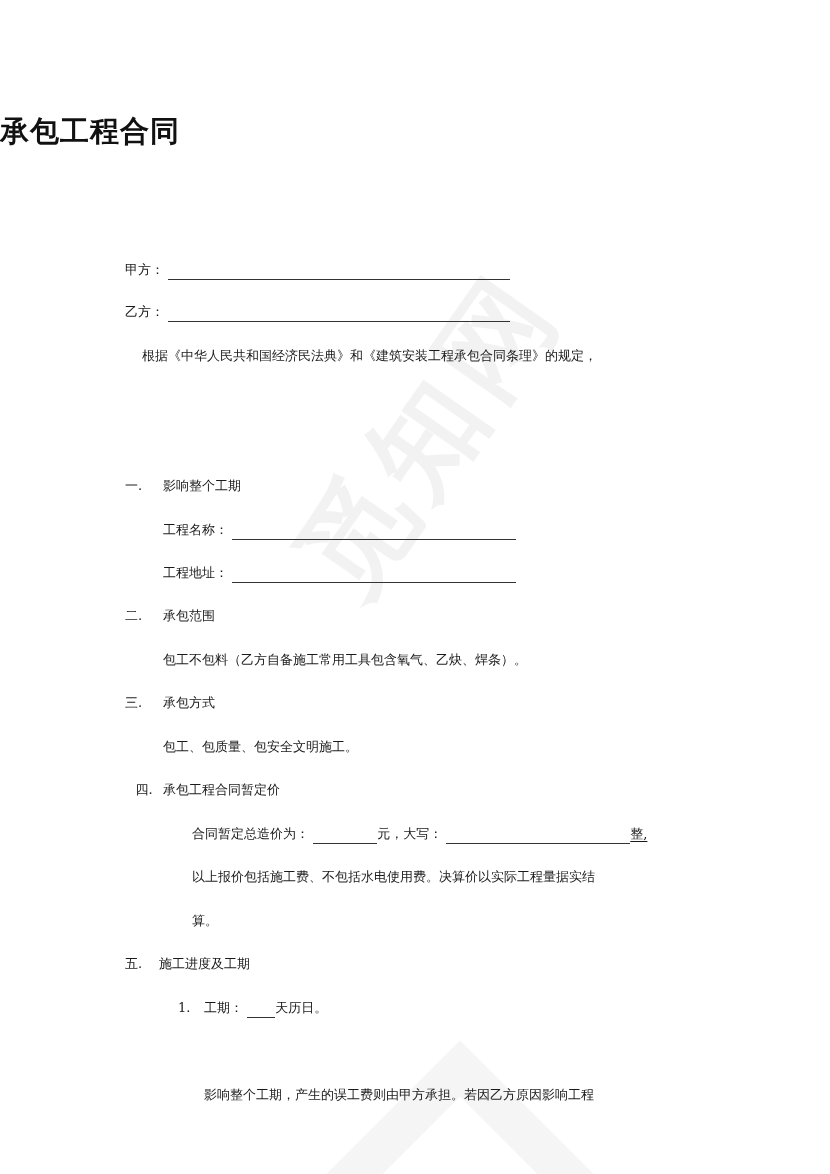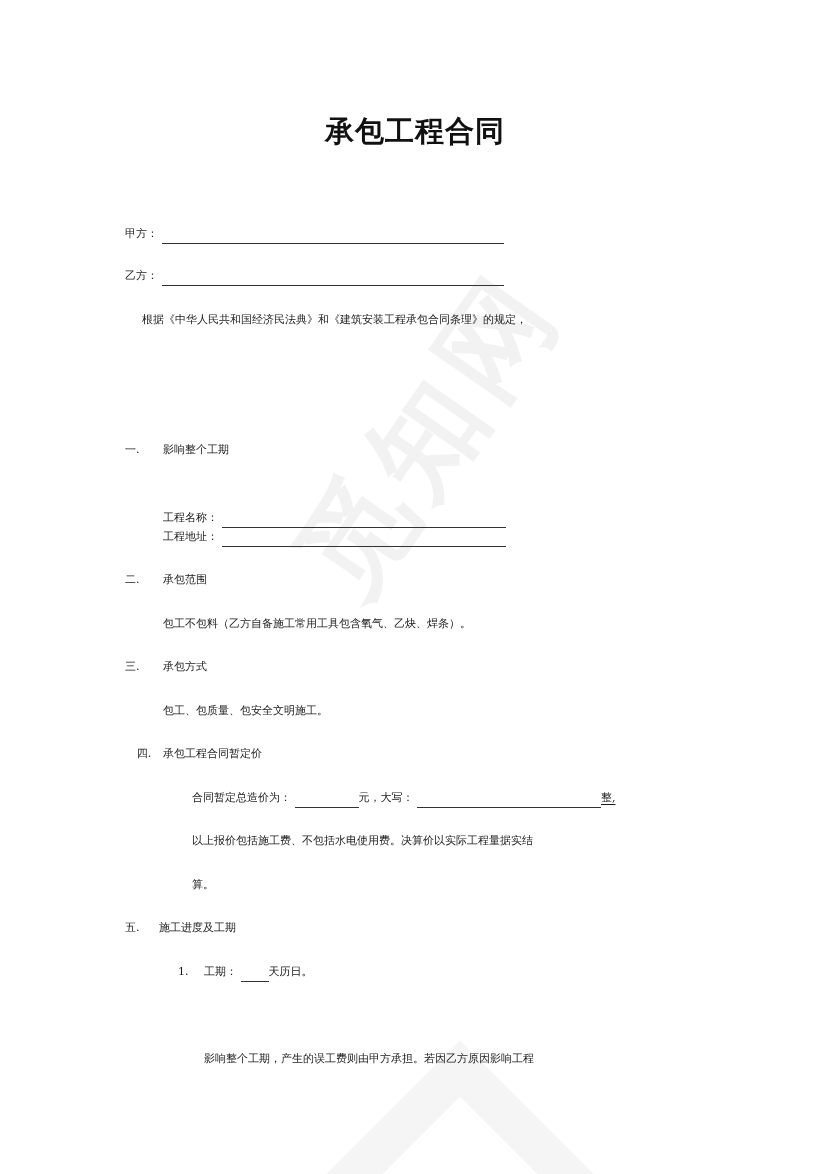--- a/index.html
+++ b/index.html
@@ -17,24 +17,24 @@
       letter-spacing: 10px; white-space: nowrap; pointer-events: none;
     }
     .watermark2 {
       position: absolute; left: 340px; top: 1090px;
       width: 160px; height: 160px;
       border: 40px solid rgba(0,0,0,0.04);
       transform: rotate(45deg); pointer-events: none;
     }
     .title {
       position: absolute; left: 0; width: 830px; top: 112px;
-      text-align: center; font-size: 29px; font-weight: bold; letter-spacing: 1px;
+      font-size: 29px; font-weight: bold; letter-spacing: 1px;
       color: #111;
     }
-    .line { position: absolute; font-size: 11px; white-space: nowrap; line-height: 20px; }
+    .line { position: absolute; font-size: 13px; white-space: nowrap; line-height: 20px; margin-top: 36px; }
     .blank { display: inline-block; border-bottom: 1.5px solid #333; height: 17px; vertical-align: bottom; }
     .ul { text-decoration: underline; text-underline-offset: 3px; }
   </style>
 </head>
 <body>
 
 <div class="page">
 
   <div class="watermark">觅知网</div>
   <div class="watermark2"></div>
@@ -48,21 +48,21 @@
   <div class="line" style="left:142px; top:310px;">根据《中华人民共和国经济民法典》和《建筑安装工程承包合同条理》的规定，</div>
 
   <div class="line" style="left:125px; top:266px;">
     <span>乙方：</span>
     <span class="blank" style="width:342px;"></span>
   </div>
 
   <div class="line" style="left:125px; top:440px;">
     <span style="display:inline-block; width:38px;">一.</span><span>影响整个工期</span>
   </div>
-  <div class="line" style="left:163px; top:508px;">
+  <div class="line" style="left:163px; top:484px;">
     <span>工程名称：</span>
     <span class="blank" style="width:284px;"></span>
   </div>
   <div class="line" style="left:163px; top:527px;">
     <span>工程地址：</span>
     <span class="blank" style="width:284px;"></span>
   </div>
 
   <div class="line" style="left:125px; top:570px;">
     <span style="display:inline-block; width:38px;">二.</span><span>承包范围</span>

